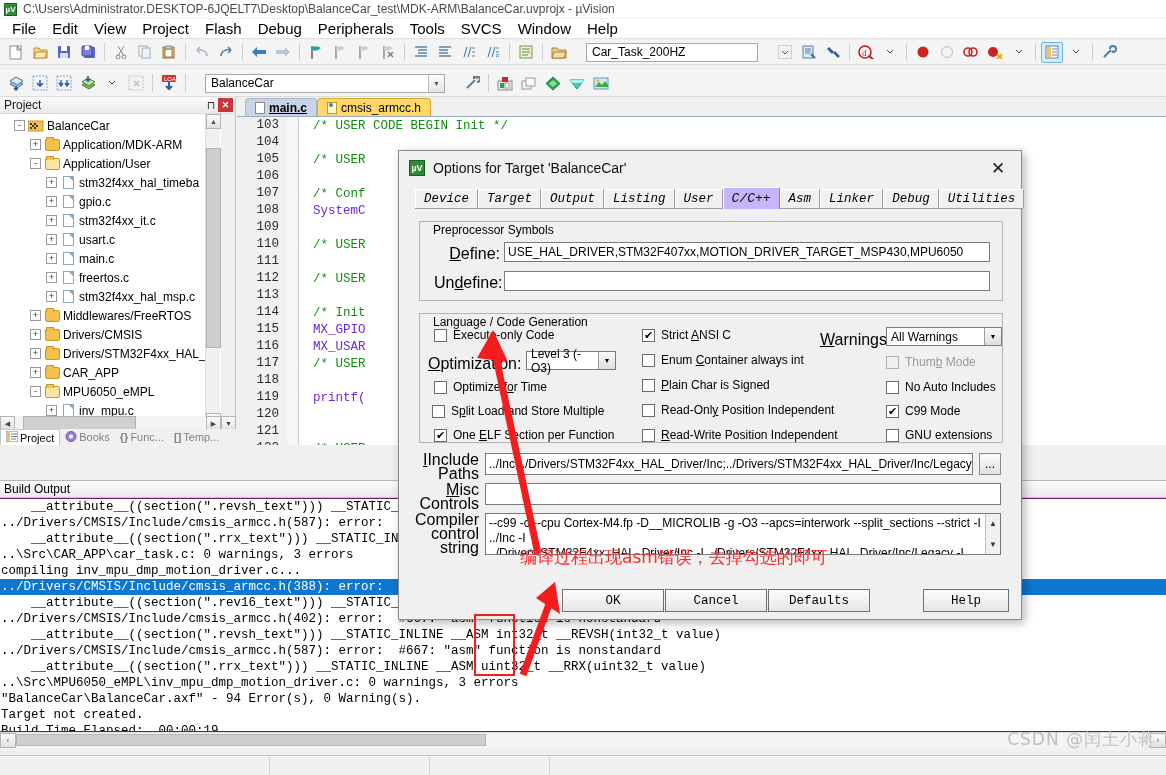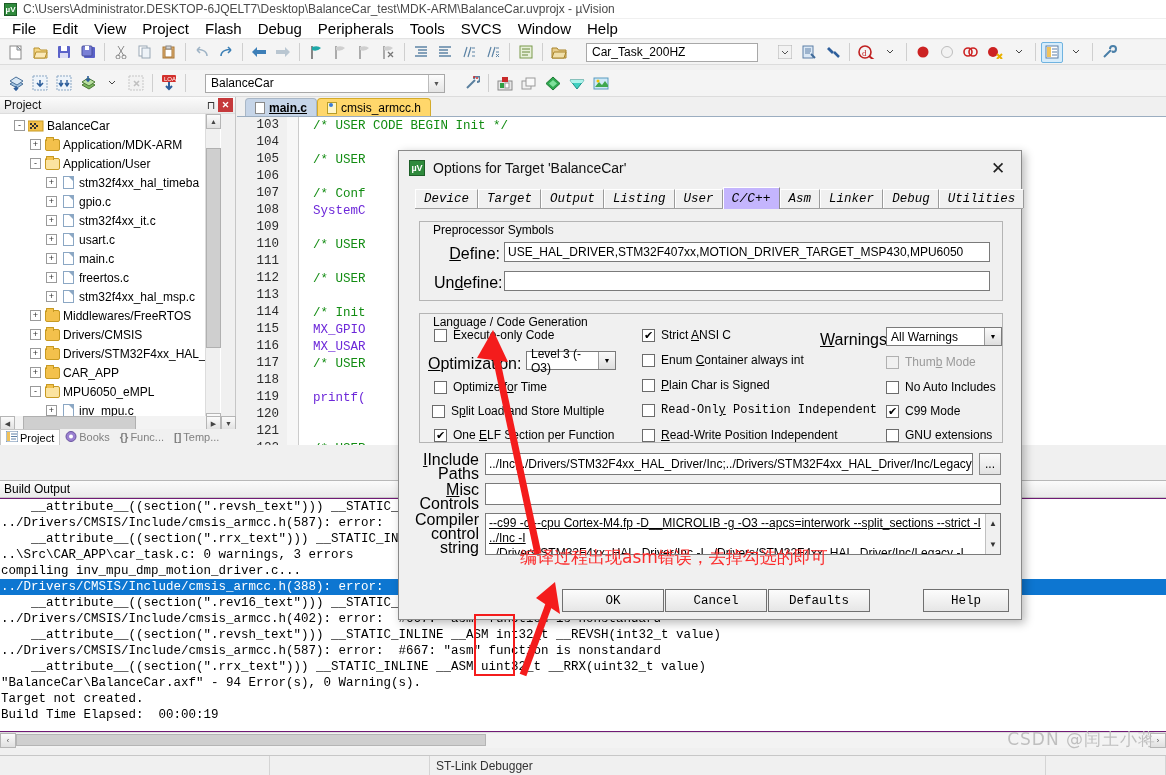--- a/index.html
+++ b/index.html
@@ -281,21 +281,21 @@
     border-left:1px solid #9a9a9a; display:flex; align-items:center; justify-content:center;
     font-size:7px;
   }
   .ellipsis-btn {
     position:absolute; width:22px; height:22px;
     background:linear-gradient(#fbfbfb,#e2e2e2); border:1px solid #8a8a8a;
     display:flex; align-items:center; justify-content:center; font-size:12px;
   }
   .multiline {
     position:absolute; background:#fff; border:1px solid #7a7a7a;
-    font-size:12px; padding:2px 3px; overflow:hidden; line-height:15px;text-decoration:underline;
+    font-size:12px; padding:2px 3px; overflow:hidden; line-height:15px;
   }
   .ml-scroll {
     position:absolute; right:0; top:0; width:15px; height:100%;
     background:#f0f0f0; border-left:1px solid #c0c0c0;
     display:flex; flex-direction:column; justify-content:space-between; align-items:center;
     font-size:8px; color:#333; padding:2px 0;
   }
   .dbtn {
     position:absolute; height:23px; background:linear-gradient(#fcfcfc,#e6e6e6);
     border:1px solid #707070;
@@ -958,37 +958,37 @@
         <div class="boline">../Drivers/CMSIS/Include/cmsis_armcc.h(587): error:  #667: "asm" function is nonstandard</div>
         <div class="boline">    __attribute__((section(".rrx_text"))) __STATIC_INLINE __ASM uint32_t __RRX(uint32_t value)</div>
         <div class="boline">..\Src\CAR_APP\car_task.c: 0 warnings, 3 errors</div>
         <div class="boline">compiling inv_mpu_dmp_motion_driver.c...</div>
         <div class="boline sel">../Drivers/CMSIS/Include/cmsis_armcc.h(388): error:  #667: "asm" function is nonstandard</div>
         <div class="boline">    __attribute__((section(".rev16_text"))) __STATIC_INLINE __ASM uint32_t __REV16(uint32_t value)</div>
         <div class="boline">../Drivers/CMSIS/Include/cmsis_armcc.h(402): error:  #667: "asm" function is nonstandard</div>
         <div class="boline">    __attribute__((section(".revsh_text"))) __STATIC_INLINE __ASM int32_t __REVSH(int32_t value)</div>
         <div class="boline">../Drivers/CMSIS/Include/cmsis_armcc.h(587): error:  #667: "asm" function is nonstandard</div>
         <div class="boline">    __attribute__((section(".rrx_text"))) __STATIC_INLINE __ASM uint32_t __RRX(uint32_t value)</div>
+        <div class="boline">..\Src\MPU6050_eMPL\inv_mpu_dmp_motion_driver.c: 0 warnings, 3 errors</div>
         <div class="boline">"BalanceCar\BalanceCar.axf" - 94 Error(s), 0 Warning(s).</div>
         <div class="boline">Target not created.</div>
         <div class="boline">Build Time Elapsed:  00:00:19</div>
       </div>
     <div class="bo-hscroll">
       <div class="sb-arrow" style="width:16px;height:15px;">‹</div>
       <div style="flex:1;height:15px;background:#f3f3f3;position:relative;">
         <div class="bo-hs-thumb" style="position:absolute;left:0;top:1px;width:470px;"></div>
       </div>
       <div class="sb-arrow" style="width:16px;height:15px;">›</div>
     </div>
   </div>
 
   <div class="statusbar">
     <div class="sb-cell" style="width:270px;"></div>
     <div class="sb-cell" style="width:160px;"></div>
-    <div class="sb-cell grow">ST-Link Debugger</div>
     <div class="sb-cell" style="width:120px;"></div>
   </div>
 
   <div class="watermark">CSDN @闰土小蒋</div>
 
   <div class="dialog">
     <div class="dlg-title">
       <div class="dlg-ico">µV</div>
       <div class="t">Options for Target 'BalanceCar'</div>
       <div class="dlg-close">✕</div>
@@ -1053,21 +1053,21 @@
           <span>Strict <span class="u">A</span>NSI C</span>
         </div>
         <div class="cbx" style="left:222px; top:39px;">
           <span class="box"></span>
           <span>Enum <span class="u">C</span>ontainer always int</span>
         </div>
         <div class="cbx" style="left:222px; top:64px;">
           <span class="box"></span>
           <span><span class="u">P</span>lain Char is Signed</span>
         </div>
-        <div class="cbx" style="left:222px; top:89px;font-family:Liberation Mono, monospace;">
+        <div class="cbx" style="left:222px; top:89px;">
           <span class="box"></span>
           <span>Read-Onl<span class="u">y</span> Position Independent</span>
         </div>
         <div class="cbx" style="left:222px; top:114px;">
           <span class="box"></span>
           <span><span class="u">R</span>ead-Write Position Independent</span>
         </div>
 
         <div class="fld-label" style="left:400px; top:17px; width:62px;">
           <span class="u">W</span><span>arnings:</span>

